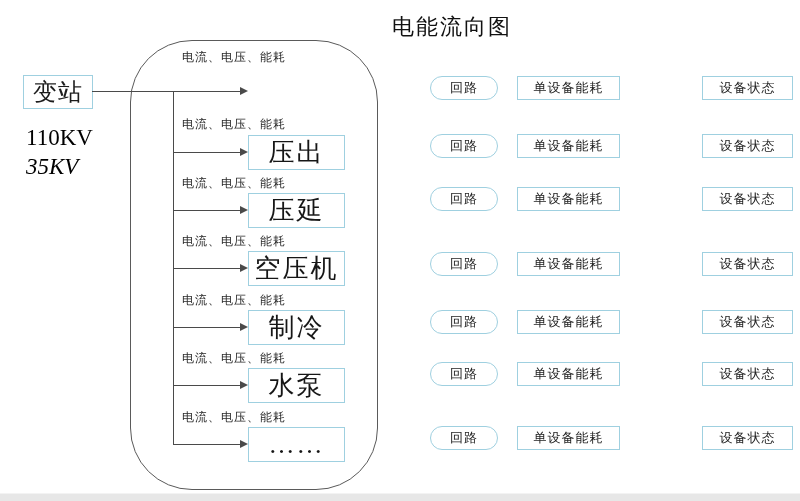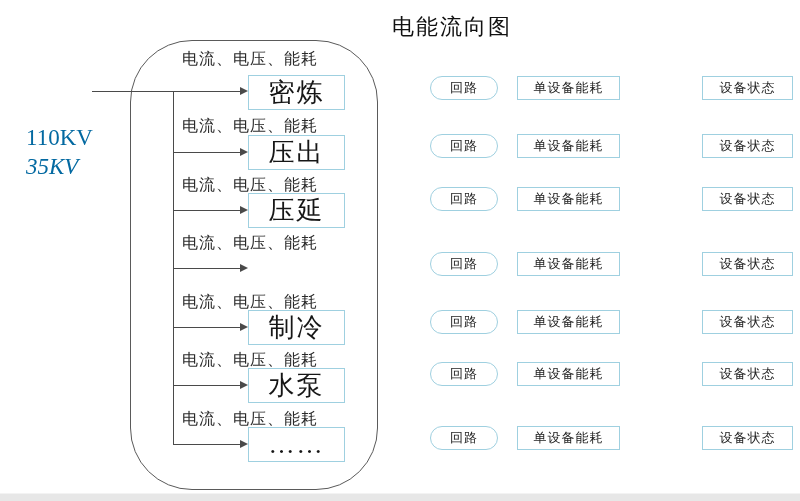--- a/index.html
+++ b/index.html
@@ -11,41 +11,41 @@
   .title {
     position:absolute; left:392px; top:12px;
     font-size:22px; letter-spacing:2px; color:#111111; white-space:nowrap;
   }
   
   .substation-box {
     position:absolute; left:23px; top:75px; width:68px; height:32px;
     border:1px solid #9fd0e0; display:flex; align-items:center; justify-content:center;
     font-size:24px; letter-spacing:1px; background:#ffffff;
   }
-  .voltage { position:absolute; left:26px; font-size:23px; color:#0369a1; white-space:nowrap; }
+  .voltage { position:absolute; left:26px; font-size:23px; color:#000000; white-space:nowrap; }
   .voltage.v1 { top:125px; }
   .voltage.v2 { top:154px;font-style:italic; }
   
   .plant-outline {
     position:absolute; left:130px; top:40px; width:246px; height:448px;
     border:1px solid #5a5a5a; border-radius:62px; background:transparent;
   }
   
   .hline { position:absolute; height:1px; background:#4a4a4a; }
   .vline { position:absolute; width:1px; background:#4a4a4a; }
   .feed-line { left:92px; top:91px; width:148px; }
   .trunk-line { left:173px; top:91px; height:353px; }
   .branch { left:173px; width:67px; }
   .arrowhead {
     position:absolute; left:240px; width:0; height:0;
     border-left:8px solid #4a4a4a; border-top:4px solid transparent; border-bottom:4px solid transparent;
   }
   
   .flow-label {
-    position:absolute; left:182px; font-size:16px; color:#2a2a2a;
+    position:absolute; left:182px; font-size:12px; color:#2a2a2a;
     letter-spacing:1px; white-space:nowrap;
   }
   
   .machine-box {
     position:absolute; left:248px; width:95px; height:33px;
     border:1px solid #9fd0e0; background:#ffffff;
     display:flex; align-items:center; justify-content:center;
     font-size:26px; letter-spacing:2px; color:#161616; white-space:nowrap;
   }
   
@@ -63,20 +63,23 @@
     background:#e7e7e7; border-top:1px solid #f3f3f3;
   }
 </style>
 </head>
 <body>
 
 <div class="canvas">
 
   <div class="title">电能流向图</div>
 
+  <div class="substation-box">
+    <span>变站</span>
+  </div>
   <div class="voltage v1">110KV</div>
   <div class="voltage v2">35KV</div>
 
   <div class="plant-outline"></div>
 
   <div class="hline feed-line"></div>
   <div class="vline trunk-line"></div>
   <div class="hline branch" style="top:152px"></div>
   <div class="hline branch" style="top:210px"></div>
   <div class="hline branch" style="top:268px"></div>
@@ -92,23 +95,23 @@
   <div class="arrowhead" style="top:440px"></div>
 
   <div class="flow-label" style="top:49px">电流、电压、能耗</div>
   <div class="flow-label" style="top:116px">电流、电压、能耗</div>
   <div class="flow-label" style="top:175px">电流、电压、能耗</div>
   <div class="flow-label" style="top:233px">电流、电压、能耗</div>
   <div class="flow-label" style="top:292px">电流、电压、能耗</div>
   <div class="flow-label" style="top:350px">电流、电压、能耗</div>
   <div class="flow-label" style="top:409px">电流、电压、能耗</div>
 
-  <div class="machine-box" style="top:75px">密炼</div>
   <div class="machine-box" style="top:193px">压延</div>
   <div class="machine-box" style="top:135px">压出</div>
+  <div class="machine-box" style="top:251px">空压机</div>
   <div class="machine-box" style="top:368px">水泵</div>
   <div class="machine-box" style="top:310px">制冷</div>
   <div class="machine-box" style="top:427px">……</div>
 
   <div>
     <div class="monitor-box mb-circuit" style="top:76px">回路</div>
     <div class="monitor-box mb-energy" style="top:76px">单设备能耗</div>
     <div class="monitor-box mb-status" style="top:76px">设备状态</div>
   </div>
   <div>

